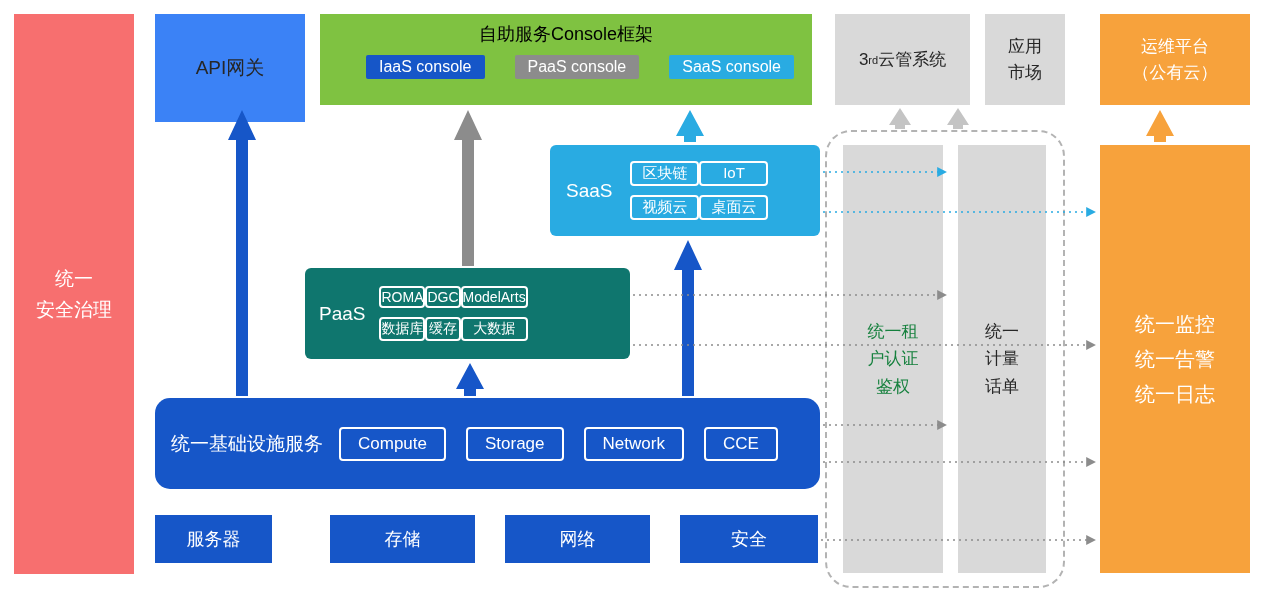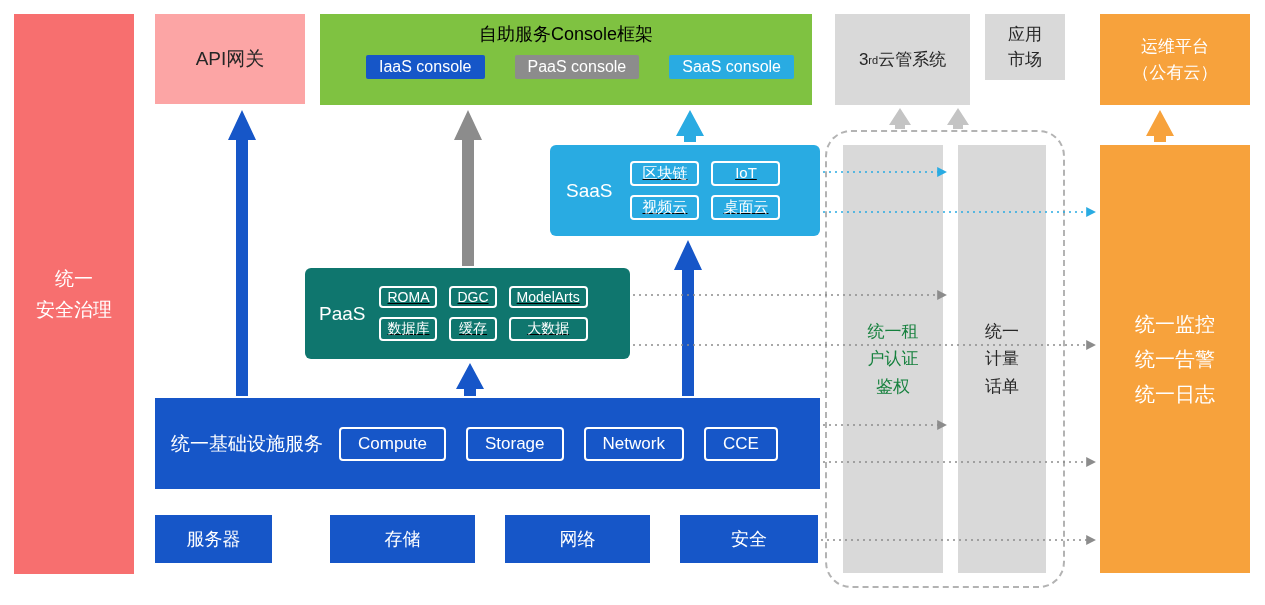--- a/index.html
+++ b/index.html
@@ -7,48 +7,48 @@
     position:relative; width:1265px; height:605px; background:#ffffff;
     font-family:"Liberation Sans","DejaVu Sans",sans-serif; overflow:hidden;
   }
   .box {
     position:absolute; box-sizing:border-box;
     display:flex; align-items:center; justify-content:center;
   }
   .multiline { white-space:pre-line; text-align:center; }
 
   .security-bar { left:14px; top:14px; width:120px; height:560px; background:#F76F6F; color:#fff; font-size:19px; line-height:1.65; }
-  .api-gateway  { left:155px; top:14px; width:150px; height:90px; background:#fca5a5; color:#262626; font-size:19px; }
+  .api-gateway  { left:155px; top:14px; width:150px; height:108px; background:#3b82f6; color:#262626; font-size:19px; }
 
   .console-framework { left:320px; top:14px; width:492px; height:91px; background:#7FC241; flex-direction:column; justify-content:flex-start; padding-top:8px; }
   .cf-title { color:#000000; font-size:18px; }
   .cf-buttons { display:flex; gap:30px; margin-top:9px; }
   .cf-btn { color:#fff; font-size:16px; padding:3px 13px; border-radius:2px; }
   .cf-btn.iaas  { background:#1656C8;margin-left:28px; }
   .cf-btn.paasb { background:#8C8C8C; }
   .cf-btn.saasb { background:#29ABE2; }
 
   .third-party { left:835px; top:14px; width:135px; height:91px; background:#D9D9D9; color:#262626; font-size:17px; }
   .third-party sup { font-size:11px; line-height:0; }
-  .app-market  { left:985px; top:14px; width:80px; height:66px; background:#D9D9D9; color:#262626; font-size:17px; line-height:1.5; }
+  .app-market  { left:985px; top:14px; width:80px; height:91px; background:#D9D9D9; color:#262626; font-size:17px; line-height:1.5; }
   .om-platform { left:1100px; top:14px; width:150px; height:91px; background:#F7A23C; color:#fff; font-size:17px; line-height:1.5; }
 
   .layer-label { color:#fff; font-size:19px; }
-  .chips { display:grid; gap:9px 12px;text-decoration:underline; }
+  .chips { display:grid; gap:9px 0; }
   .cols2 { grid-template-columns:auto auto; }
   .cols3 { grid-template-columns:auto auto auto; }
   .chip { border:2px solid #fff; border-radius:4px; color:#fff; text-align:center; }
 
   .saas-box { left:550px; top:145px; width:270px; height:91px; background:#29ABE2; border-radius:6px; justify-content:flex-start; padding-left:16px; gap:18px; }
   .saas-box .chip { font-size:15px; padding:1px 10px; }
 
   .paas-box { left:305px; top:268px; width:325px; height:91px; background:#0f766e; border-radius:6px; justify-content:flex-start; padding-left:14px; gap:14px; }
-  .paas-box .chip { font-size:14px; padding:1px 6px; }
+  .paas-box .chip { font-size:14px; padding:1px 0; }
 
-  .infra-bar { left:155px; top:398px; width:665px; height:91px; background:#1656C8; justify-content:flex-start; padding-left:16px; gap:16px; }
+  .infra-bar { left:155px; top:398px; width:665px; height:91px; background:#1656C8; justify-content:flex-start; padding-left:16px; gap:16px;border-radius:15px; }
   .infra-label { color:#fff; font-size:19px; }
   .infra-chips { display:flex; gap:20px; }
   .infra-bar .chip { font-size:17px; padding:5px 17px; }
 
   .hw { background:#1656C8; color:#fff; font-size:18px; top:515px; height:48px; }
   .hw1 { left:155px; width:117px; }
   .hw2 { left:330px; width:145px; }
   .hw3 { left:505px; width:145px; }
   .hw4 { left:680px; width:138px; }
 

